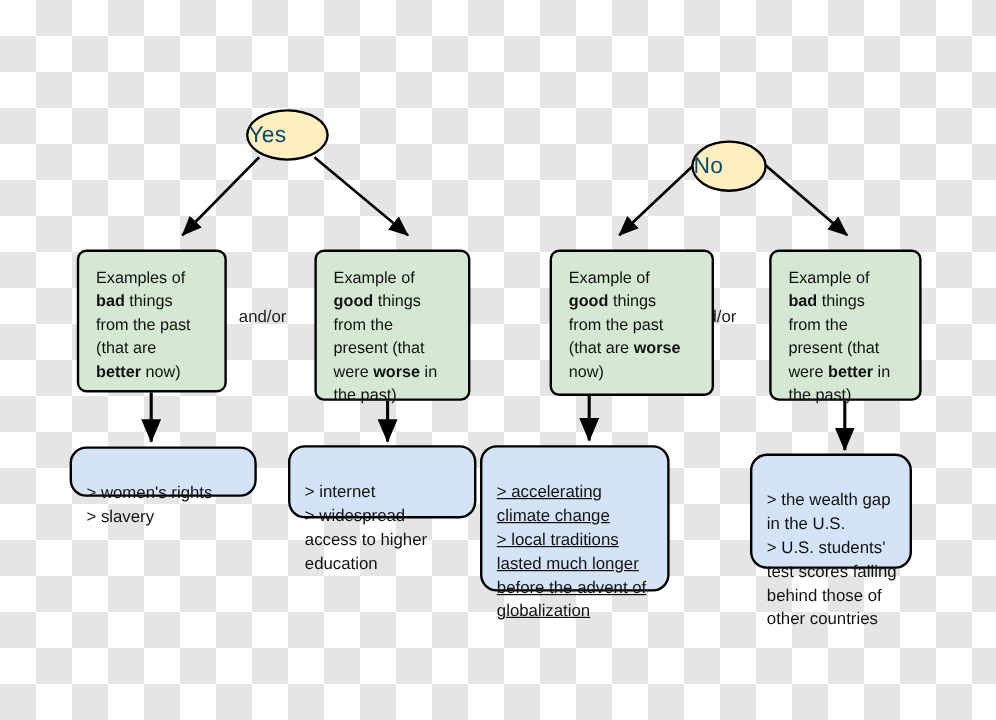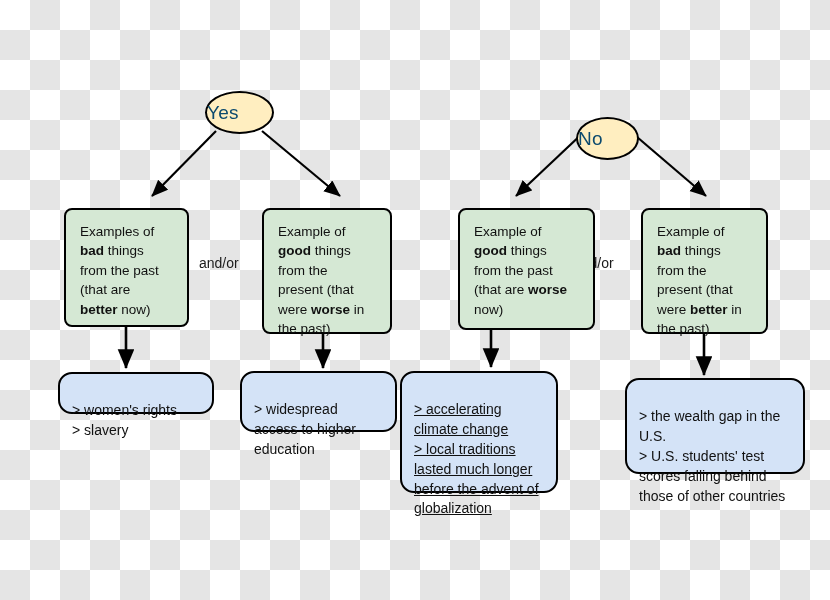--- a/index.html
+++ b/index.html
@@ -141,26 +141,27 @@
   <div class="node green-box" style="left:641px; top:208px; width:127px; height:126px;">
     <span class="rich"><span>Example of </span><span class="bold">bad</span><span> things from the present (that were </span><span class="bold">better</span><span> in the past)</span></span>
   </div>
 
   <div class="node blue-box" style="left:58px; top:372px; width:156px; height:42px;">
     <div>&gt; women's rights</div>
     <div>&gt; slavery</div>
   </div>
 
   <div class="node blue-box" style="left:240px; top:371px; width:157px; height:61px;">
+    <div>&gt; internet</div>
     <div>&gt; widespread access to higher education</div>
   </div>
 
   <div class="node blue-box" style="left:400px; top:371px; width:158px; height:122px;text-decoration:underline;">
     <div>&gt; accelerating climate change</div>
     <div>&gt; local traditions lasted much longer before the advent of globalization</div>
   </div>
 
-  <div class="node blue-box" style="left:625px; top:378px; width:180px; height:96px;">
+  <div class="node blue-box" style="left:625px; top:378px; width:135px; height:96px;">
     <div>&gt; the wealth gap in the U.S.</div>
     <div>&gt;  U.S. students' test scores falling behind those of other countries</div>
   </div>
 
 </div>
 
 </body></html>

